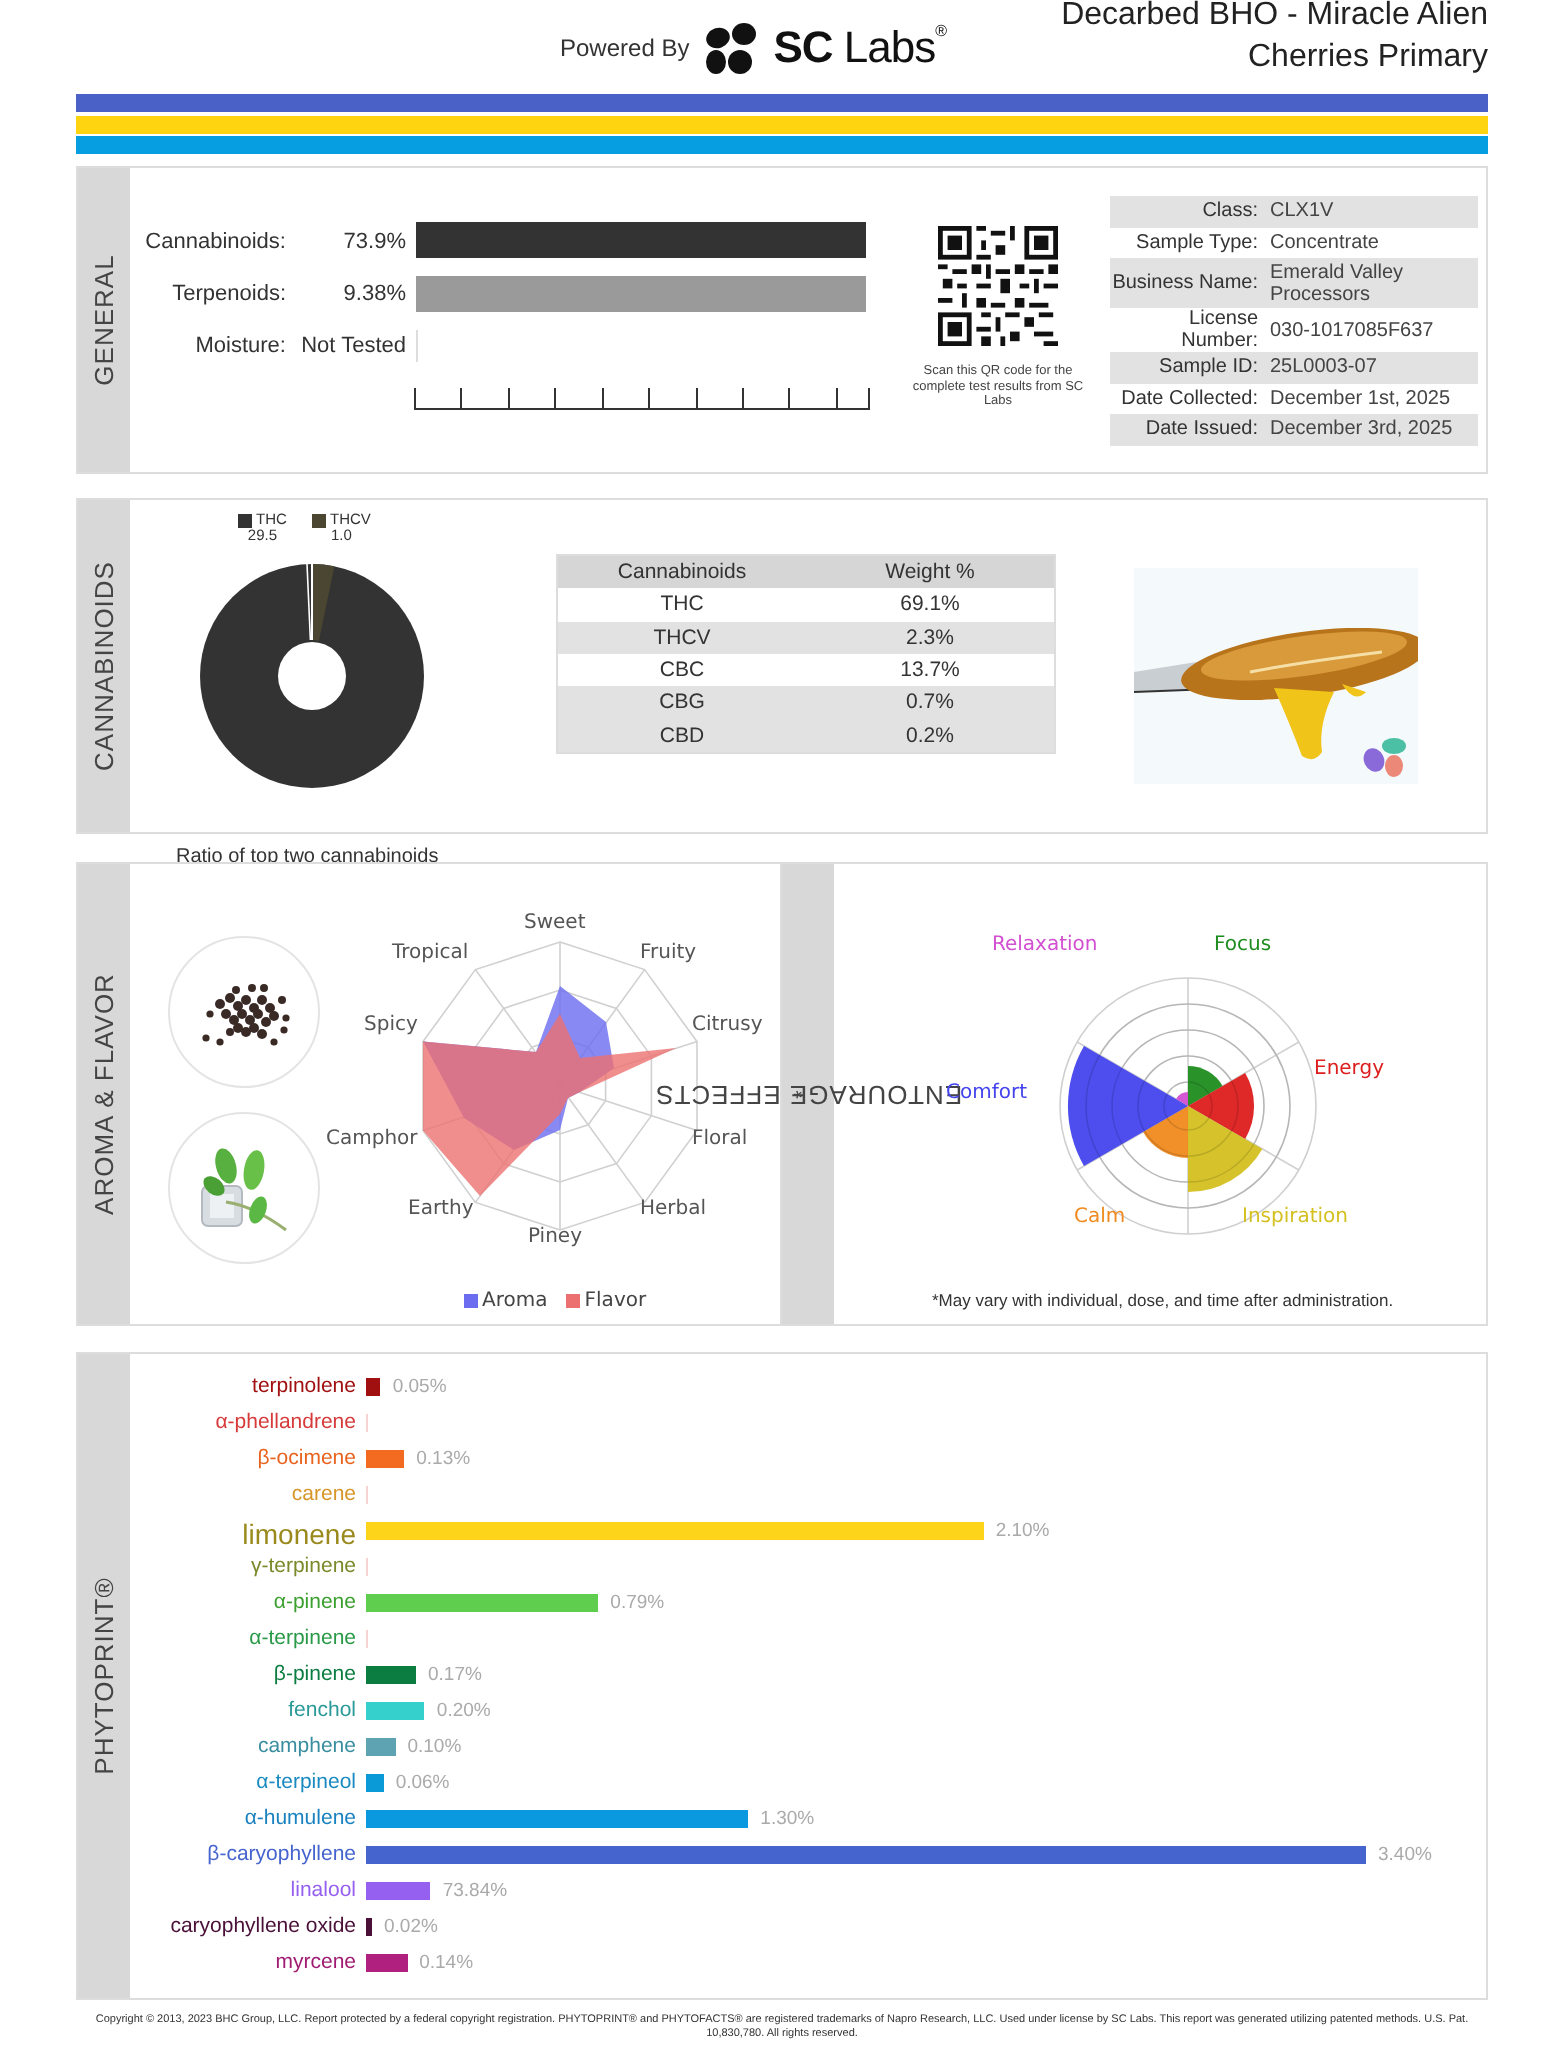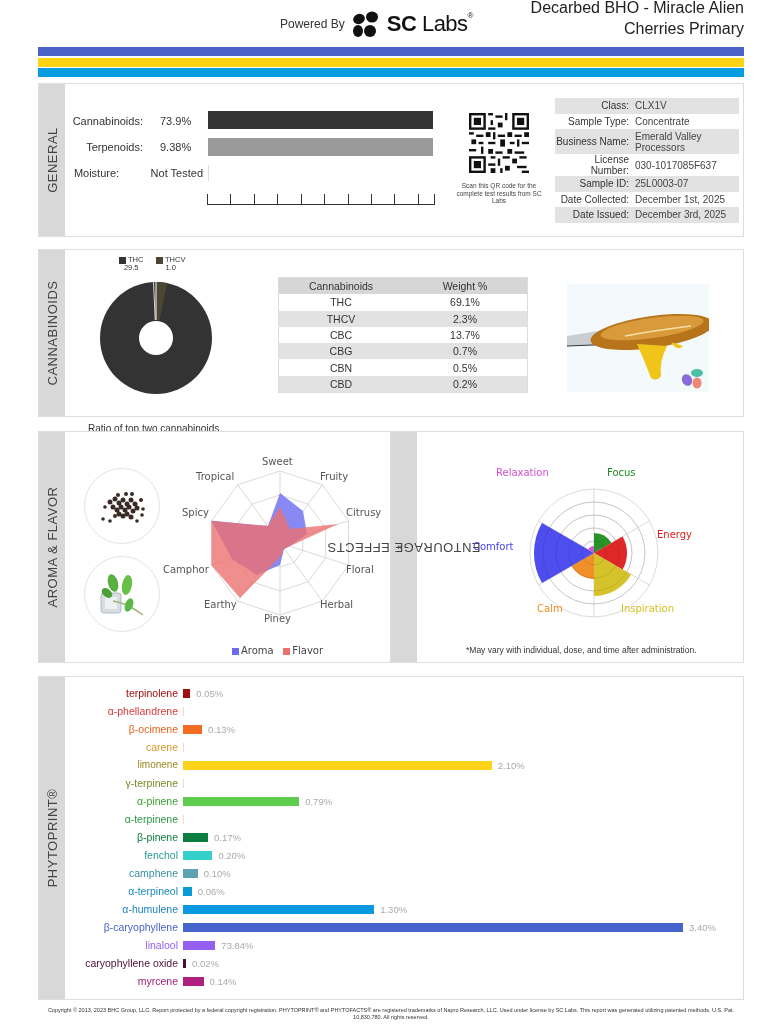--- a/index.html
+++ b/index.html
@@ -23,21 +23,21 @@
   .stripe.s3 { top: 68px; background: #069ee0; }
 
   
   .panel { position: absolute; border: 1px solid #ddd; background: #fff; }
   .side-label { position: absolute; left: 0; top: 0; bottom: 0; width: 26px; background: #d8d8d8; }
   .side-label span { position: absolute; left: 50%; top: 50%; transform: translate(-50%, -50%) rotate(-90deg); white-space: nowrap; font-size: 13px; color: #444; letter-spacing: 0.5px; }
 
   
   .gen-row { position: absolute; font-size: 11px; color: #333; }
   .gen-label { position: absolute; text-align: right; width: 90px; }
-  .gen-val { position: absolute; }
+  .gen-val { position: absolute; text-align: right; }
   .bar { position: absolute; height: 18px; }
   .axis { position: absolute; left: 207px; top: 195px; width: 228px; height: 10px; border-bottom: 1px solid #333; }
   .tick { position: absolute; bottom: 0; width: 1px; height: 10px; background: #333; }
 
   .qr { position: absolute; left: 469px; top: 113px; width: 60px; height: 60px; }
   .qr-caption { position: absolute; left: 455px; top: 182px; width: 88px; font-size: 6.5px; line-height: 7.5px; text-align: center; color: #444; }
 
   .info-table { position: absolute; left: 555px; top: 98px; width: 184px; font-size: 10px; }
   .info-row { display: flex; min-height: 15.5px; align-items: center; }
   .info-row.shaded { background: #e2e2e2; }
@@ -99,21 +99,21 @@
   <span class="gen-label" style="left:0; width:93px;">Cannabinoids:</span>
   <span class="gen-val" style="left:110px; width:43px;">73.9%</span>
 </div>
 <div class="bar" style="left:208px; top:111px; width:225px; background:#333;"></div>
 <div class="gen-row" style="left:50px; top:141px;">
   <span class="gen-label" style="left:0; width:93px;">Terpenoids:</span>
   <span class="gen-val" style="left:110px; width:43px;">9.38%</span>
 </div>
 <div class="bar" style="left:208px; top:138px; width:225px; background:#9a9a9a;"></div>
 <div class="gen-row" style="left:50px; top:167px;">
-  <span class="gen-label" style="left:0; width:93px;text-align:center;">Moisture:</span>
+  <span class="gen-label" style="left:0; width:93px;">Moisture:</span>
   <span class="gen-val" style="left:97px; width:56px; text-align:right; white-space:nowrap;">Not Tested</span>
 </div>
 <div style="position:absolute; left:208px; top:165px; width:1px; height:16px; background:#ddd;"></div>
 <div class="axis">
   <div class="tick" style="left:0"></div>
     <div class="tick" style="left:23px"></div>
     <div class="tick" style="left:47px"></div>
     <div class="tick" style="left:70px"></div>
     <div class="tick" style="left:94px"></div>
     <div class="tick" style="left:117px"></div>
@@ -245,24 +245,20 @@
       <div>2.3%</div>
     </div>
   <div class="cann-row">
       <div>CBC</div>
       <div>13.7%</div>
     </div>
   <div class="cann-row shaded">
       <div>CBG</div>
       <div>0.7%</div>
     </div>
-  <div class="cann-row">
-      <div>CBN</div>
-      <div>0.5%</div>
-    </div>
   <div class="cann-row shaded">
       <div>CBD</div>
       <div>0.2%</div>
     </div>
 </div>
 
 <svg class="concentrate" viewBox="0 0 142 108">
   <rect width="142" height="108" fill="#f4f9fb"></rect>
   <polygon points="0,52 50,44 52,60 0,62" fill="#c9ced2"></polygon>
   <line x1="0" y1="62" x2="52" y2="60" stroke="#333" stroke-width="1"></line>
@@ -417,21 +413,21 @@
     <div>
       <div style="position: absolute; right: 604px; top: 723px; font-size: 10.5px; color: rgb(232, 99, 30); white-space: nowrap;">β-ocimene</div>
       <div style="position: absolute; left: 183px; top: 725px; width: 19.1176px; height: 9px; background: rgb(243, 107, 32);"></div>
       <div style="position: absolute; left: 208.118px; top: 724px; font-size: 9.5px; color: rgb(170, 170, 170); white-space: nowrap;">0.13%</div>
     </div>
     <div>
       <div style="position: absolute; right: 604px; top: 741px; font-size: 10.5px; color: rgb(215, 150, 42); white-space: nowrap;">carene</div>
       <div style="position: absolute; left: 183px; top: 743px; width: 1px; height: 9px; background: rgb(244, 192, 192); opacity: 0.7;"></div>
     </div>
     <div>
-      <div style="position: absolute; right: 604px; top: 759px; font-size: 10px; color: rgb(154, 138, 30); white-space: nowrap;">limonene</div>
+      <div style="position: absolute; right: 604px; top: 759px; font-size: 14px; color: rgb(154, 138, 30); white-space: nowrap;">limonene</div>
       <div style="position: absolute; left: 183px; top: 761px; width: 308.824px; height: 9px; background: rgb(253, 212, 26);"></div>
       <div style="position: absolute; left: 497.824px; top: 760px; font-size: 9.5px; color: rgb(170, 170, 170); white-space: nowrap;">2.10%</div>
     </div>
     <div>
       <div style="position: absolute; right: 604px; top: 777px; font-size: 10.5px; color: rgb(122, 138, 42); white-space: nowrap;">γ-terpinene</div>
       <div style="position: absolute; left: 183px; top: 779px; width: 1px; height: 9px; background: rgb(244, 192, 192); opacity: 0.7;"></div>
     </div>
     <div>
       <div style="position: absolute; right: 604px; top: 795px; font-size: 10.5px; color: rgb(60, 160, 48); white-space: nowrap;">α-pinene</div>
       <div style="position: absolute; left: 183px; top: 797px; width: 116.176px; height: 9px; background: rgb(95, 206, 78);"></div>

